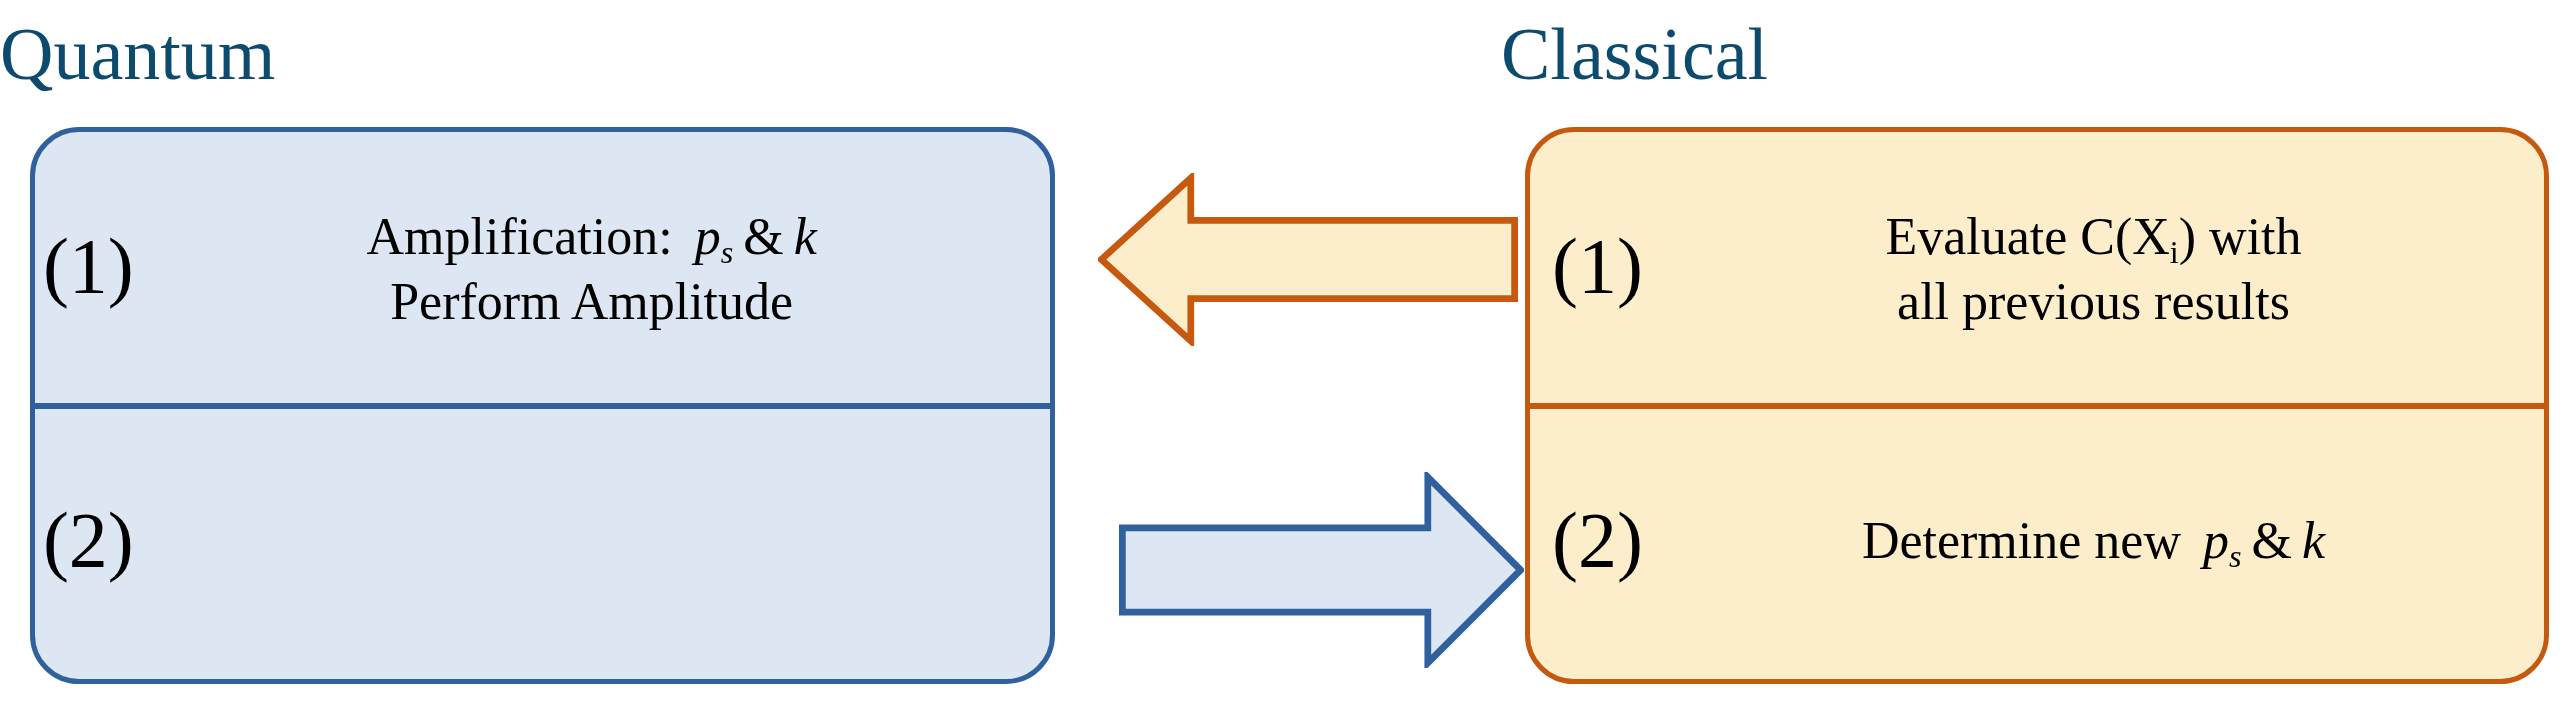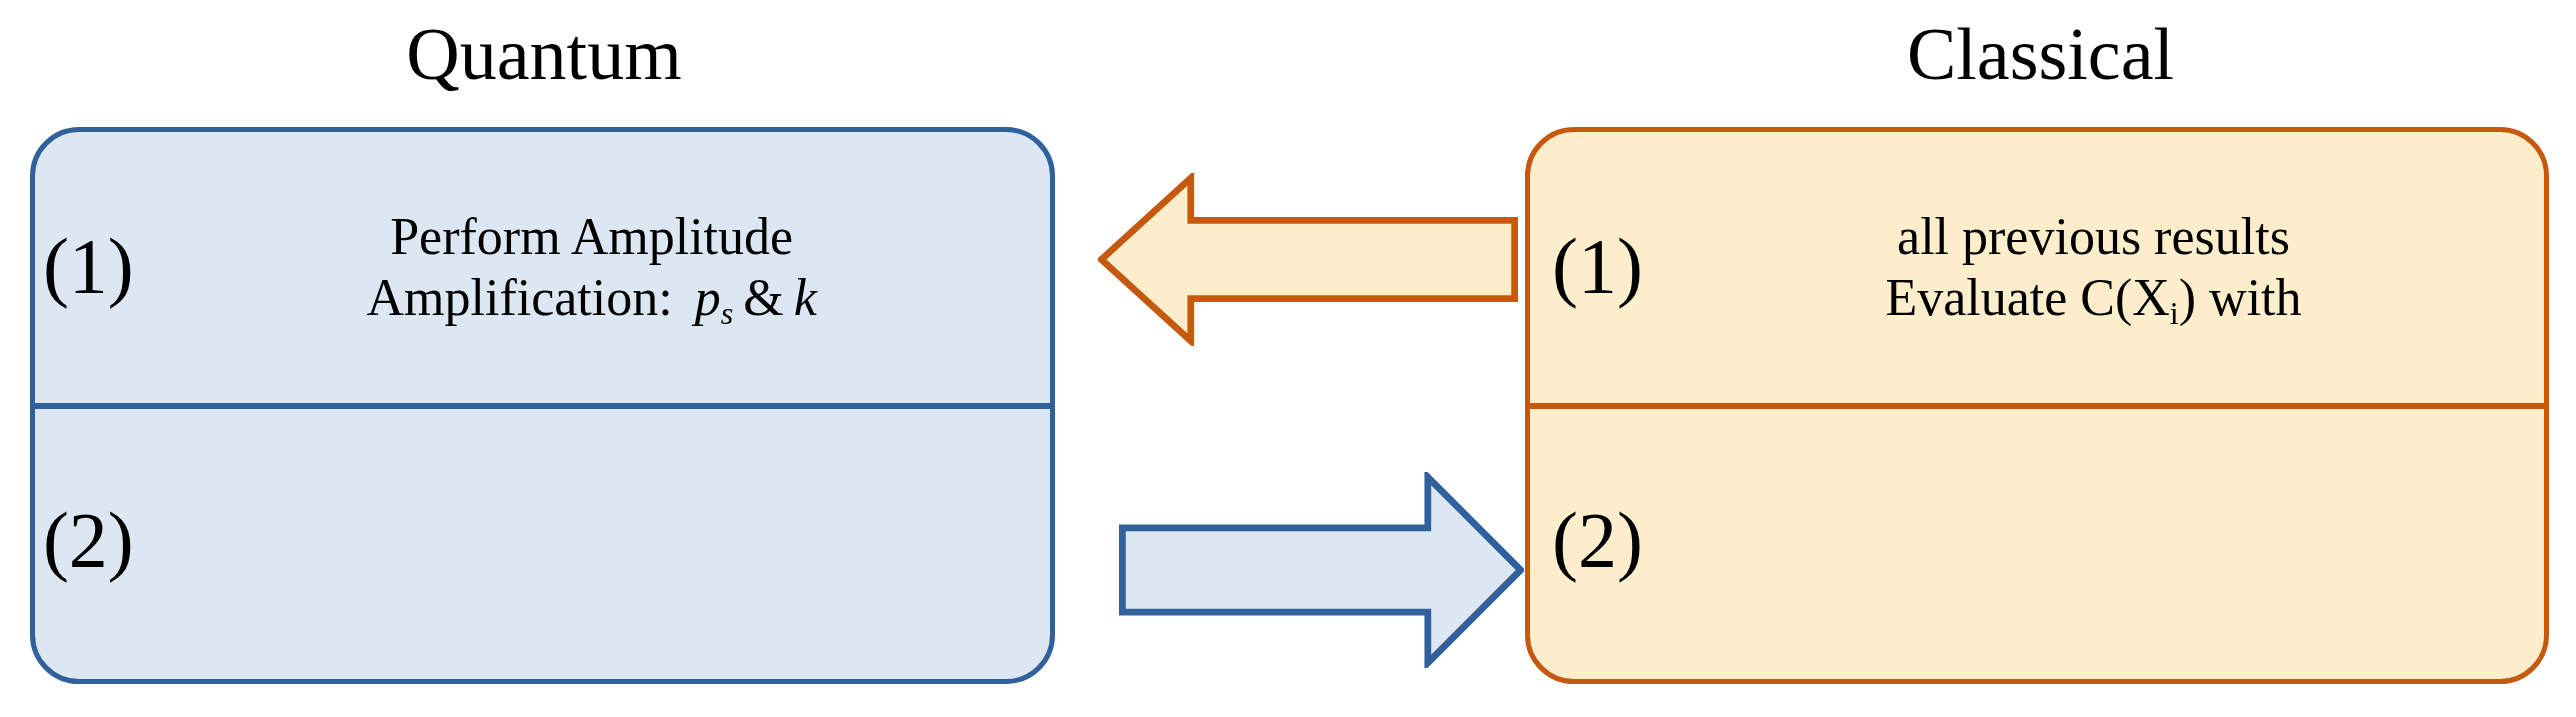--- a/index.html
+++ b/index.html
@@ -3,21 +3,21 @@
 <meta charset="utf-8">
 <style>
   html,body{margin:0;padding:0;background:#ffffff;}
   body{width:2576px;height:718px;position:relative;overflow:hidden;
        font-family:"Liberation Serif","DejaVu Serif",serif;color:#000;}
 
   .canvas{position:absolute;inset:0;width:2576px;height:718px;background:#fff;}
 
   
   .col-title{position:absolute;font-size:74px;line-height:1;white-space:nowrap;
-             text-align:center;color:#000000;letter-spacing:0px;}
+             color:#0c4a6e;letter-spacing:0px;}
   #title-quantum{left:0px;top:17px;width:1088px;}
   #title-classical{left:1501px;top:17px;width:1079px;}
 
   
   .panel{position:absolute;box-sizing:border-box;border-style:solid;
          border-radius:49px;overflow:hidden;}
   #panel-quantum{left:29.5px;top:127px;width:1025px;height:557px;
                  background:#dde7f3;border-color:#31619c;border-width:5.9px;}
   #panel-classical{left:1525px;top:127px;width:1024px;height:557px;
                    background:#fdeecb;border-color:#c4590f;border-width:5.9px;}
@@ -59,47 +59,50 @@
 
   <div class="col-title" id="title-quantum">Quantum</div>
 
   <div class="col-title" id="title-classical">Classical</div>
 
   <div class="panel" id="panel-quantum">
 
     <div class="row top">
       <span class="step-num">(1)</span>
       <span class="step-body">
+        <span class="ln"><span>Amplification:</span><span class="sp"></span><i class="mvar">p</i><sub class="msub">s</sub><span class="spsm"></span><span>&amp;</span><span class="spsm"></span><i class="mvar">k</i></span>
         <span class="ln">Perform Amplitude</span>
-        <span class="ln"><span>Amplification:</span><span class="sp"></span><i class="mvar">p</i><sub class="msub">s</sub><span class="spsm"></span><span>&amp;</span><span class="spsm"></span><i class="mvar">k</i></span>
       </span>
     </div>
 
     <div class="divider"></div>
 
     <div class="row bottom">
       <span class="step-num">(2)</span>
     </div>
 
   </div>
 
   <div class="panel" id="panel-classical">
 
     <div class="row top">
       <span class="step-num">(1)</span>
       <span class="step-body">
+        <span class="ln"><span>Evaluate C(X</span><sub class="rsub">i</sub><span>) with</span></span>
         <span class="ln">all previous results</span>
-        <span class="ln"><span>Evaluate C(X</span><sub class="rsub">i</sub><span>) with</span></span>
       </span>
     </div>
 
     <div class="divider"></div>
 
     <div class="row bottom">
       <span class="step-num">(2)</span>
+      <span class="step-body">
+        <span class="ln"><span>Determine new</span><span class="sp"></span><i class="mvar">p</i><sub class="msub">s</sub><span class="spsm"></span><span>&amp;</span><span class="spsm"></span><i class="mvar">k</i></span>
+      </span>
     </div>
 
   </div>
 
   <div class="arrow" id="arrow-classical-to-quantum">
     <svg viewBox="0 0 498 205" preserveAspectRatio="none">
       <polygon points="4,102.5 110,6 110,56 494,56 494,149 110,149 110,199" fill="#fdeecb" stroke="#c4590f" stroke-width="8" stroke-linejoin="miter"></polygon>
     </svg>
   </div>
 

